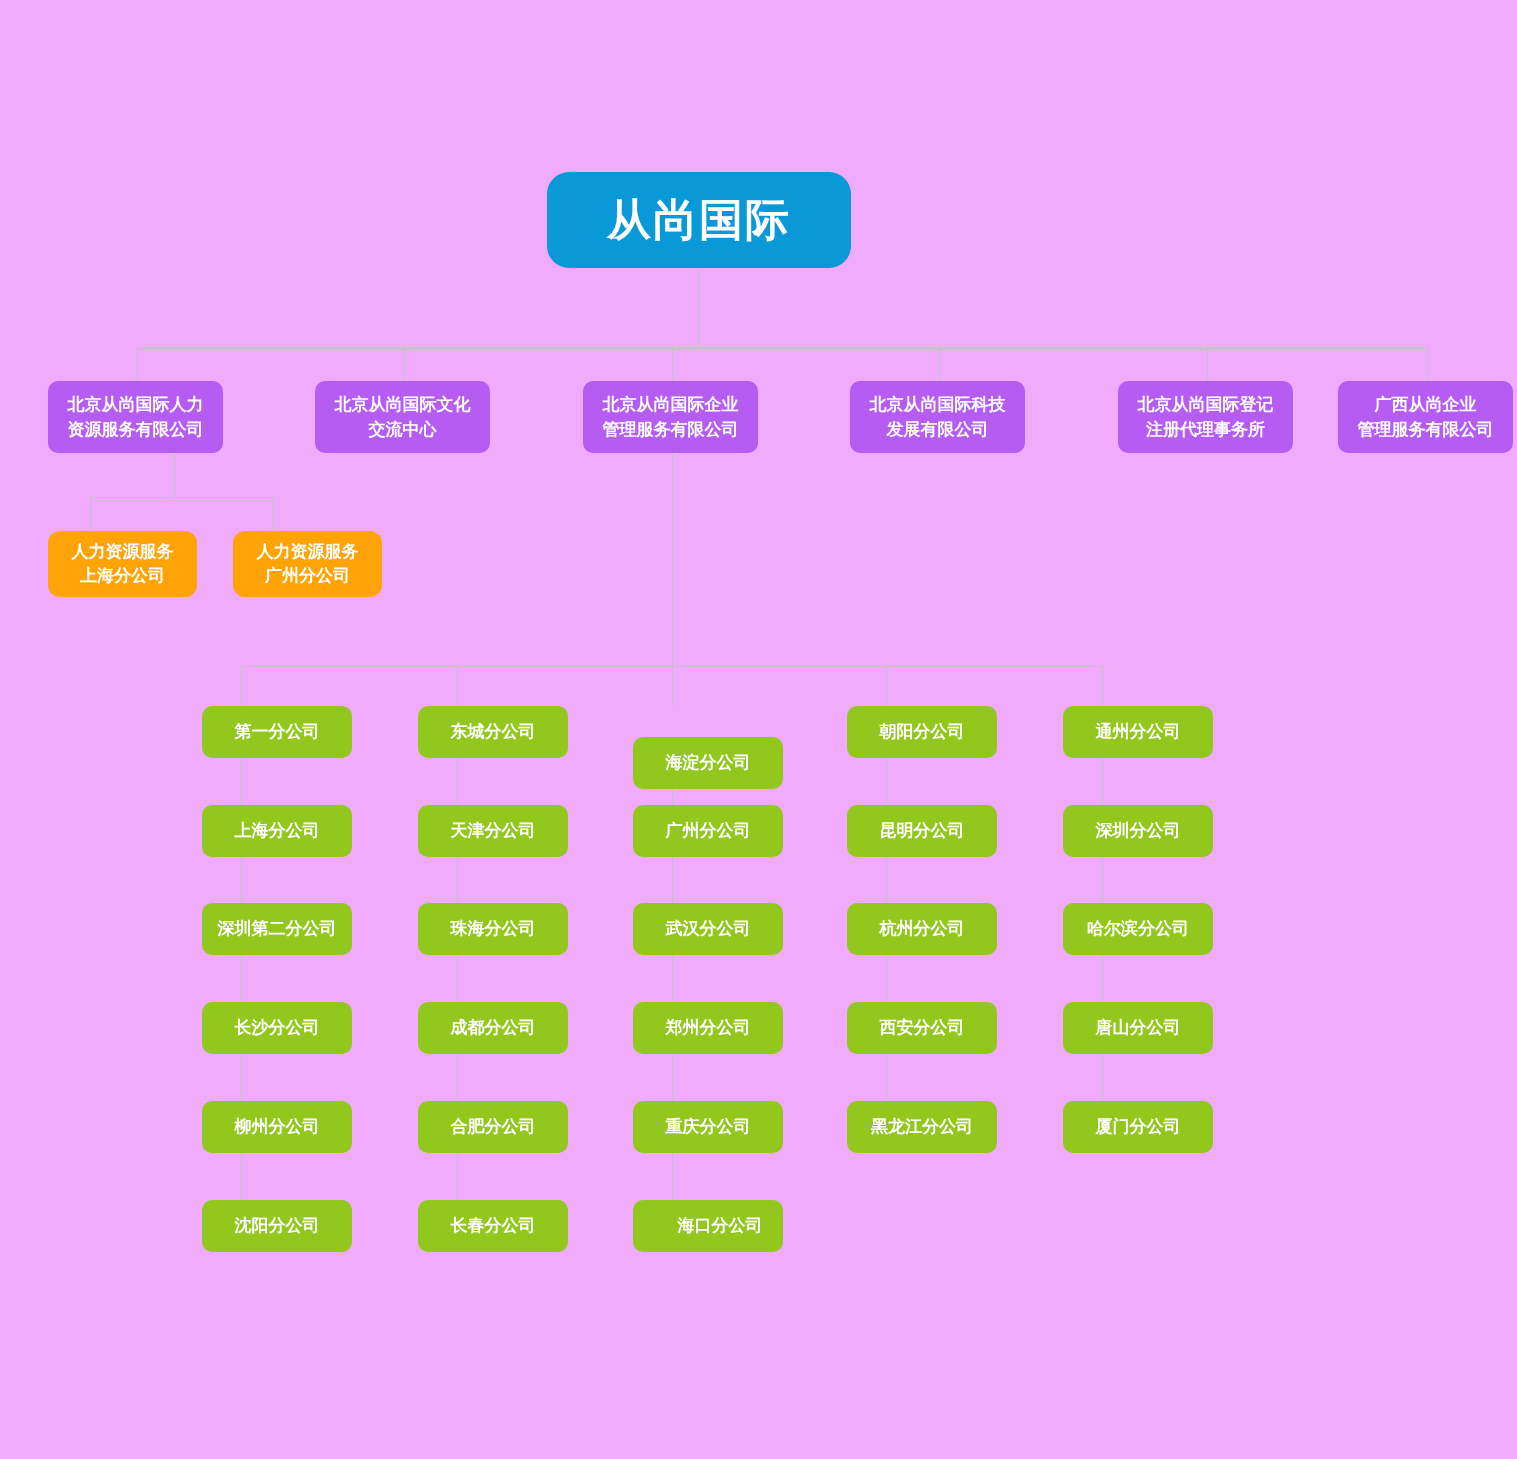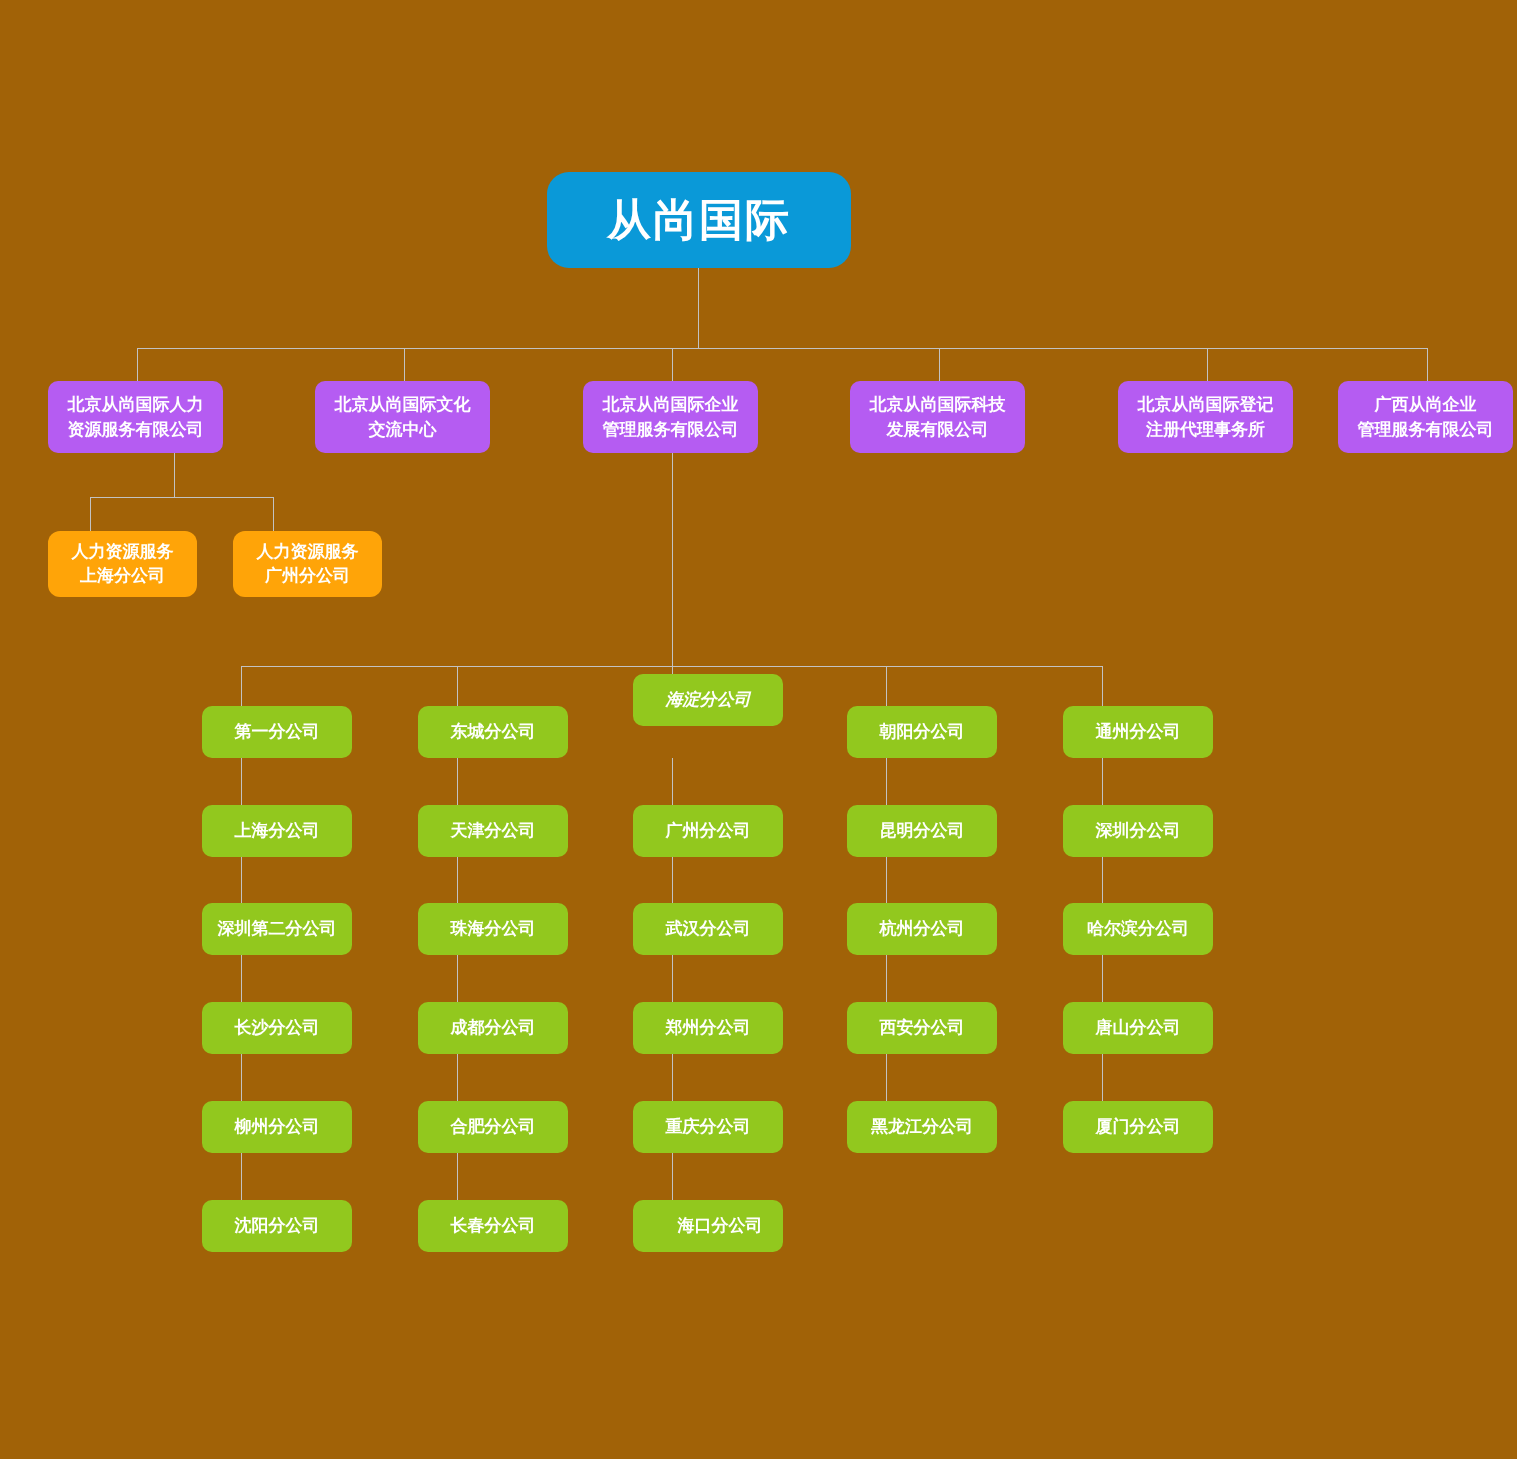--- a/index.html
+++ b/index.html
@@ -5,21 +5,21 @@
   html, body {
     margin: 0;
     padding: 0;
     background: #ffffff;
     font-family: "Liberation Sans", "DejaVu Sans", sans-serif;
   }
   #canvas {
     position: relative;
     width: 1517px;
     height: 1459px;
-    background: #a16207;
+    background: #f0abfc;
     overflow: hidden;
   }
   .node {
     position: absolute;
     display: flex;
     align-items: center;
     justify-content: center;
     text-align: center;
     color: #ffffff;
     font-weight: bold;
@@ -85,21 +85,21 @@
     <div class="node lv3" style="left: 166px; top: 903px; background: rgb(146, 200, 30);">深圳第二分公司</div>
     <div class="node lv3" style="left: 166px; top: 1002px; background: rgb(146, 200, 30);">长沙分公司</div>
     <div class="node lv3" style="left: 166px; top: 1101px; background: rgb(146, 200, 30);">柳州分公司</div>
     <div class="node lv3" style="left: 166px; top: 1200px; background: rgb(146, 200, 30);">沈阳分公司</div>
     <div class="node lv3" style="left: 382px; top: 706px; background: rgb(146, 200, 30);">东城分公司</div>
     <div class="node lv3" style="left: 382px; top: 805px; background: rgb(146, 200, 30);">天津分公司</div>
     <div class="node lv3" style="left: 382px; top: 903px; background: rgb(146, 200, 30);">珠海分公司</div>
     <div class="node lv3" style="left: 382px; top: 1002px; background: rgb(146, 200, 30);">成都分公司</div>
     <div class="node lv3" style="left: 382px; top: 1101px; background: rgb(146, 200, 30);">合肥分公司</div>
     <div class="node lv3" style="left: 382px; top: 1200px; background: rgb(146, 200, 30);">长春分公司</div>
-    <div class="node lv3" style="left: 597px; top: 674px; background: rgb(146, 200, 30); font-style: italic;">海淀分公司</div>
+    <div class="node lv3" style="left: 597px; top: 737px; background: rgb(146, 200, 30);">海淀分公司</div>
     <div class="node lv3" style="left: 597px; top: 805px; background: rgb(146, 200, 30);">广州分公司</div>
     <div class="node lv3" style="left: 597px; top: 903px; background: rgb(146, 200, 30);">武汉分公司</div>
     <div class="node lv3" style="left: 597px; top: 1002px; background: rgb(146, 200, 30);">郑州分公司</div>
     <div class="node lv3" style="left: 597px; top: 1101px; background: rgb(146, 200, 30);">重庆分公司</div>
     <div class="node lv3" style="left: 597px; top: 1200px; background: rgb(146, 200, 30); padding-left: 24px;">海口分公司</div>
     <div class="node lv3" style="left: 811px; top: 706px; background: rgb(146, 200, 30);">朝阳分公司</div>
     <div class="node lv3" style="left: 811px; top: 805px; background: rgb(146, 200, 30);">昆明分公司</div>
     <div class="node lv3" style="left: 811px; top: 903px; background: rgb(146, 200, 30);">杭州分公司</div>
     <div class="node lv3" style="left: 811px; top: 1002px; background: rgb(146, 200, 30);">西安分公司</div>
     <div class="node lv3" style="left: 811px; top: 1101px; background: rgb(146, 200, 30);">黑龙江分公司</div>

